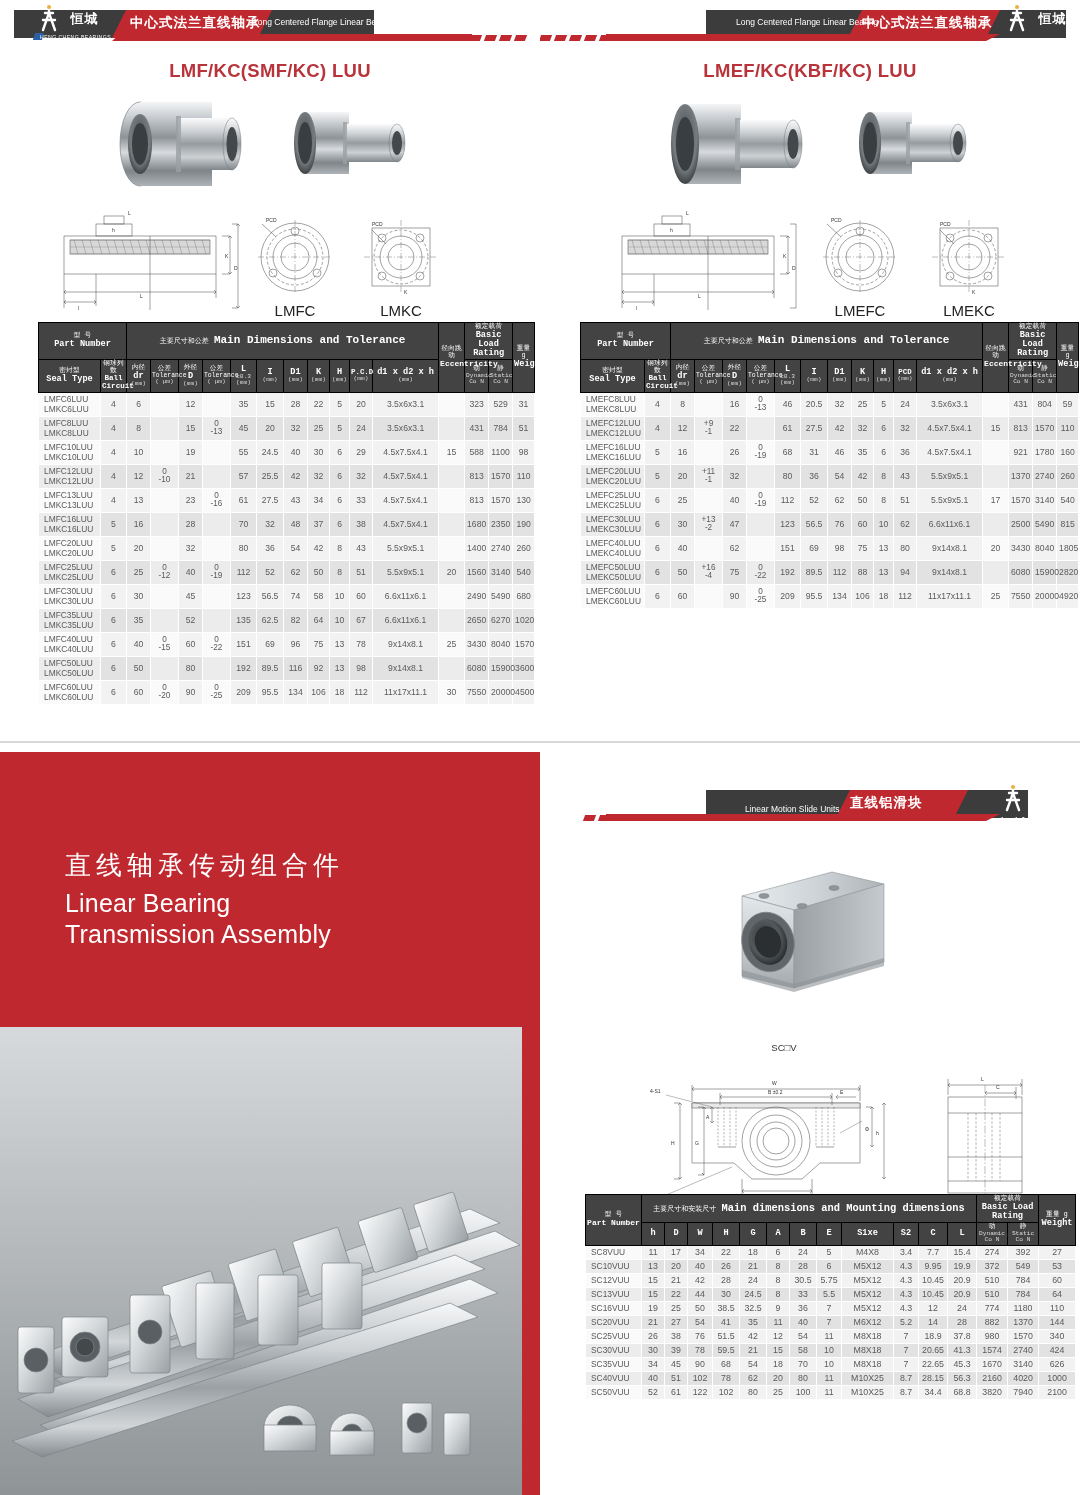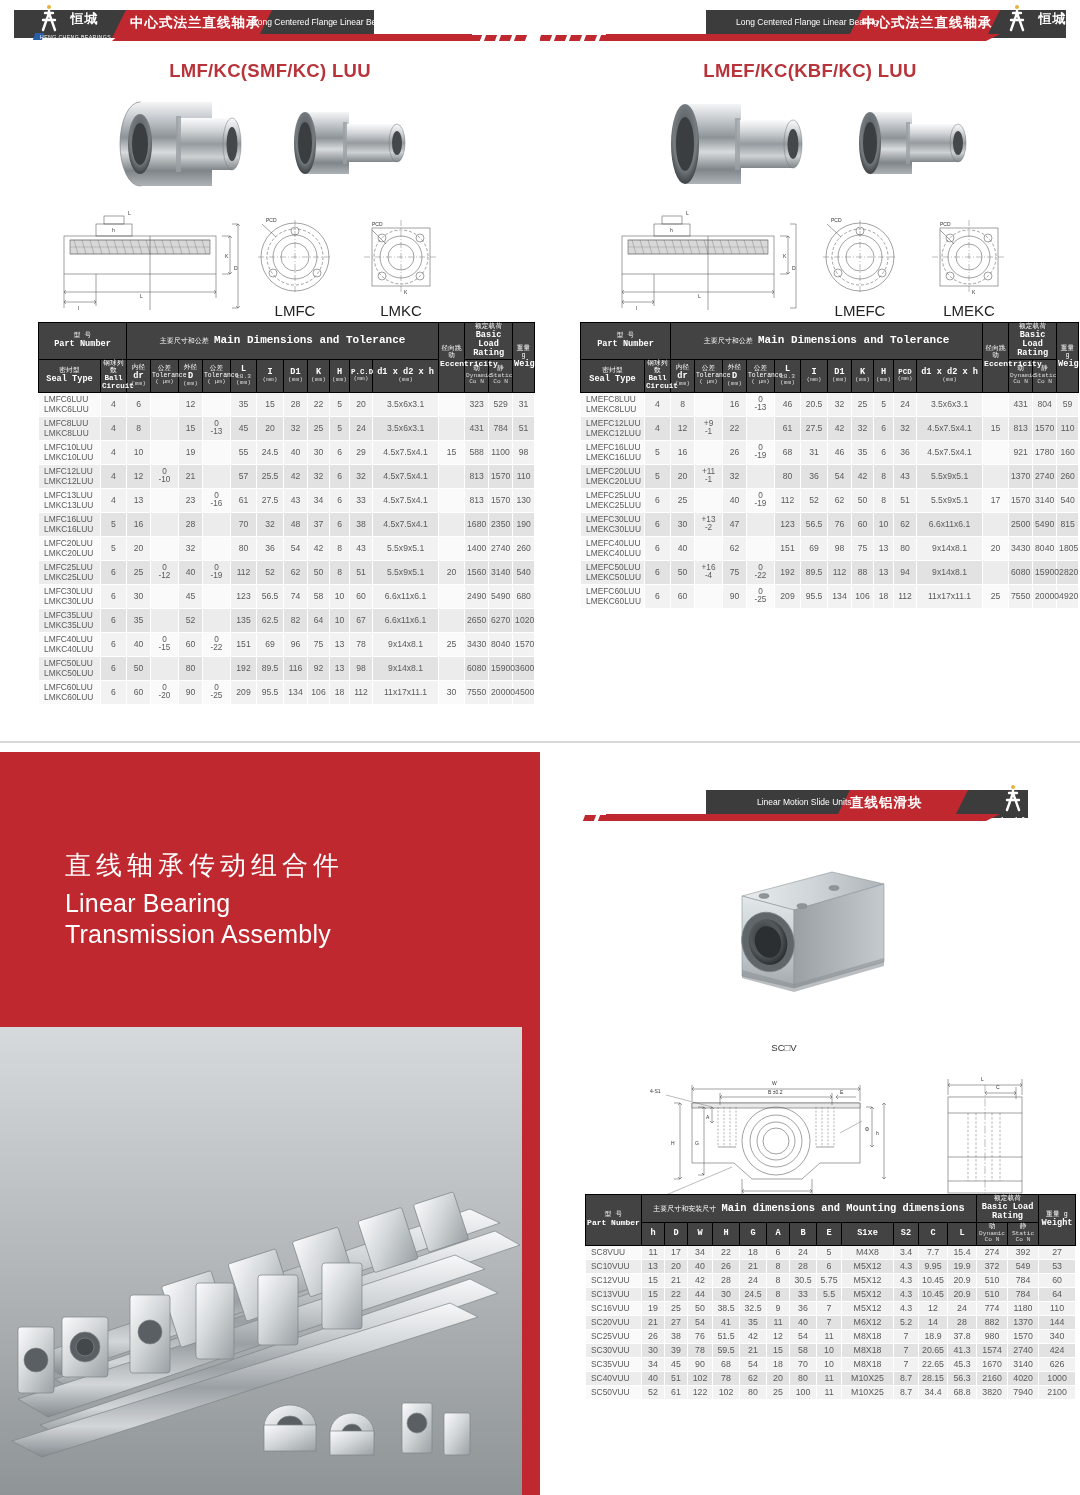--- a/index.html
+++ b/index.html
@@ -1140,21 +1140,21 @@
   <div class="panel p-br">
 
     <div class="banner" style="margin-top:28px;">
       <div class="dark" style="left:166px; width:360px;"></div>
       <div class="redwedge" style="left:296px; width:132px; clip-path:polygon(14px 0,132px 0,118px 28px,0 28px);"></div>
       <div class="redline" style="left:66px; top:34px; width:394px; clip-path:polygon(0 0,394px 0,380px 7px,0 7px);"></div>
       <div class="dashes" style="left:44px;">
         <i></i><i></i><i></i><i></i><i></i><i></i>
       </div>
       <div class="cn" style="left:310px;">直线铝滑块</div>
-      <div class="en" style="left:217px;">Linear Motion Slide Units</div>
+      <div class="en" style="left:205px;margin-top:7px;">Linear Motion Slide Units</div>
       <div class="logo-wrap" style="left:458px;">
         <span class="logo-mark">
           <svg width="30" height="30" viewBox="0 0 30 30">
             <path d="M15 2 L15 9 M11 9 L19 9 M15 9 L9 26 M15 9 L21 26 M9 16 L21 16" stroke="#fff" stroke-width="2.4" fill="none" stroke-linecap="round"></path>
             <circle cx="15" cy="3" r="2" fill="#e8b23a"></circle>
           </svg>
         </span>
         <span class="logo-cn">恒城</span>
       </div>
     </div>

